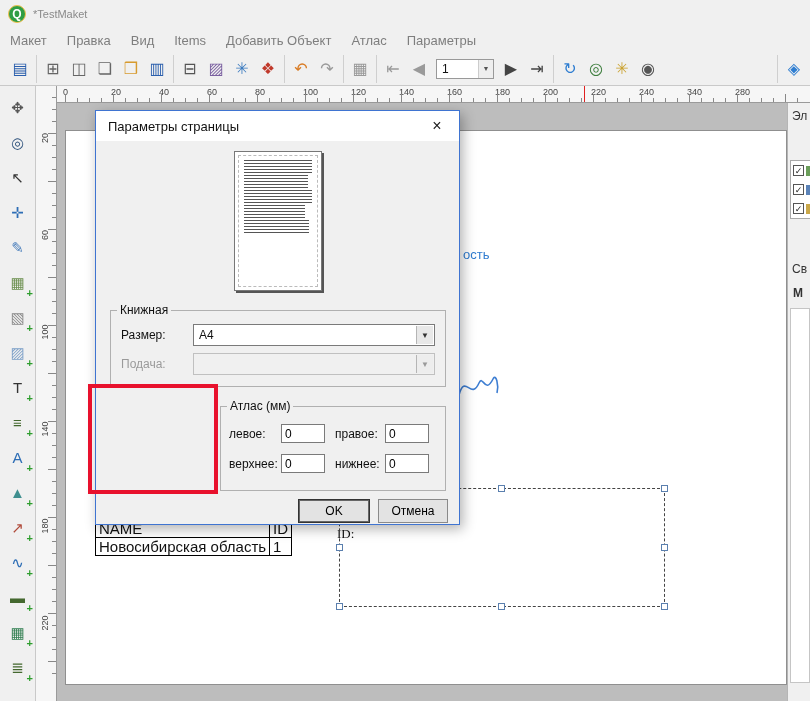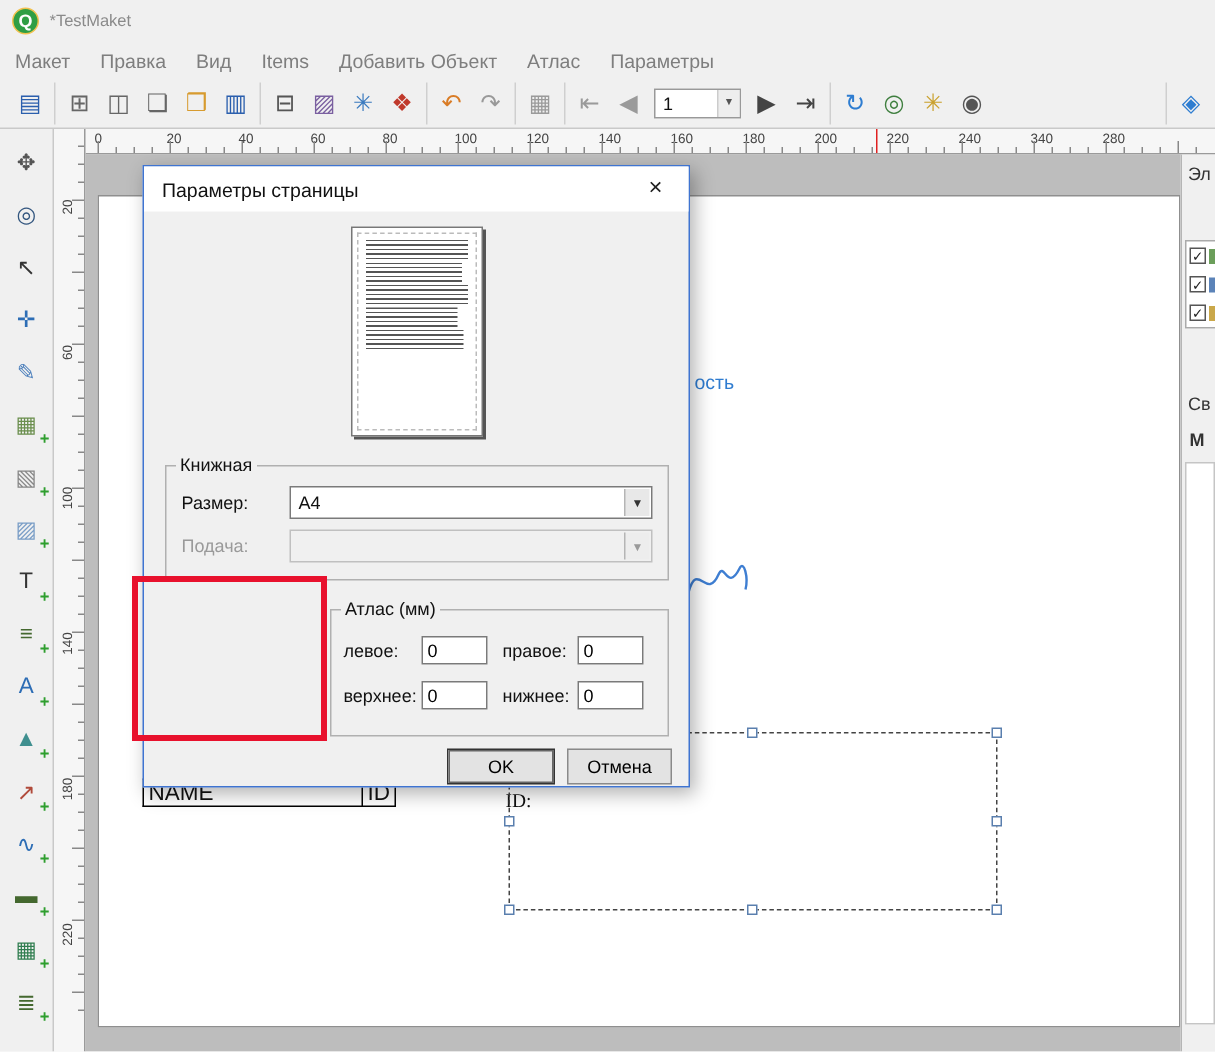--- a/index.html
+++ b/index.html
@@ -370,20 +370,24 @@
   <svg id="squiggle" width="46" height="44" viewBox="0 0 46 44">
     <path d="M4,30 C10,8 16,36 24,18 C28,9 30,30 38,14 C41,8 44,20 42,28" fill="none" stroke="#3e7ed2" stroke-width="1.6"></path>
   </svg>
   <div id="bluetext">ость</div>
   <table id="attrtable">
       <tbody>
         <tr>
           <td style="width: 146px;">NAME</td>
           <td>ID</td>
         </tr>
+        <tr>
+          <td>Новосибирская область</td>
+          <td>1</td>
+        </tr>
       </tbody>
     </table>
   <div id="idlabel">ID:</div>
   <div id="selrect">
     <div class="h tl"></div>
     <div class="h tm"></div>
     <div class="h tr"></div>
     <div class="h ml"></div>
     <div class="h mr"></div>
     <div class="h bl"></div>

